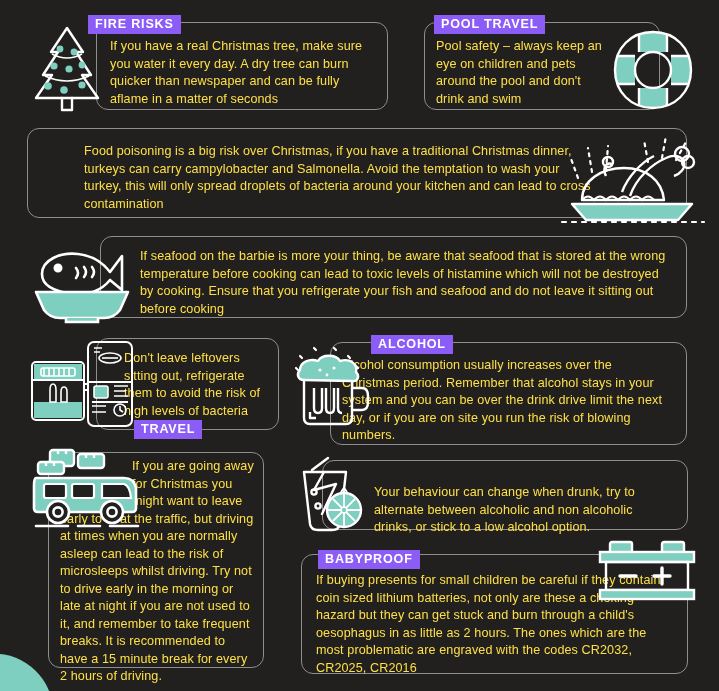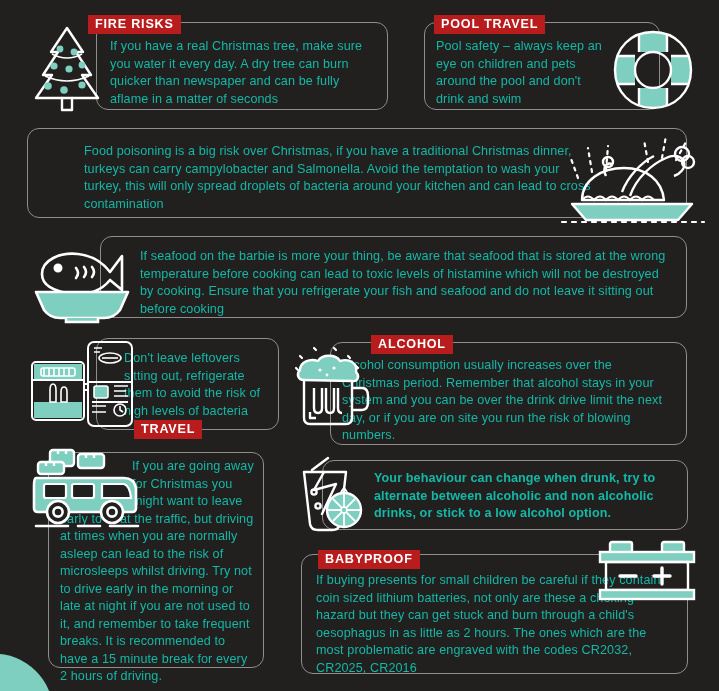--- a/index.html
+++ b/index.html
@@ -14,28 +14,28 @@
 
   
   .card{
     position:absolute;
     border:1px solid #8e8e8e;
     border-radius:12px;
     box-sizing:border-box;
     background:transparent;
   }
   .card-body{
-    color:#14b8a6;
+    color:#fde047;
     font-size:12.6px;
     line-height:17.5px;
     letter-spacing:.1px;
   }
   .badge{
     position:absolute;
-    background:#b91c1c;
+    background:#8b5cf6;
     color:#ffffff;
     font-weight:bold;
     font-size:12.6px;
     letter-spacing:.8px;
     padding:2px 7px 3px 7px;
     line-height:14px;
     white-space:nowrap;
     z-index:6;
   }
   .icon{position:absolute;z-index:5;}
@@ -251,21 +251,21 @@
       <g>
         <circle cx="52" cy="54" r="17" fill="#7ecfc0" stroke="#ffffff" stroke-width="2.4"></circle>
         <g stroke="#ffffff" stroke-width="1.8">
           <path d="M52 38 L52 70 M36 54 L68 54 M41 43 L63 65 M63 43 L41 65"></path>
         </g>
         <circle cx="52" cy="54" r="3" fill="#7ecfc0" stroke="#ffffff" stroke-width="1.6"></circle>
         <path d="M49 36 L52 32 L55 36" fill="none" stroke="#ffffff" stroke-width="2"></path>
       </g>
     </svg>
   </div>
-  <div class="txt card-body" style="left:374px;top:470px;width:300px;font-weight:bold;">Your behaviour can change when drunk, try to alternate between alcoholic and non alcoholic drinks, or stick to a low alcohol option.</div>
+  <div class="txt card-body" style="left:374px;top:484px;width:300px;">Your behaviour can change when drunk, try to alternate between alcoholic and non alcoholic drinks, or stick to a low alcohol option.</div>
 
   <div class="card" style="left:301px;top:554px;width:387px;height:120px;"></div>
   <div class="badge" style="left:318px;top:550px;">BABYPROOF</div>
   <div class="icon" style="left:596px;top:540px;width:102px;height:62px;">
     <svg width="102" height="62" viewBox="0 0 102 62">
       <g fill="#7ecfc0" stroke="#ffffff" stroke-width="2.4" stroke-linejoin="round">
         <rect x="14" y="2" width="22" height="12" rx="2"></rect>
         <rect x="66" y="2" width="22" height="12" rx="2"></rect>
       </g>
       <rect x="4" y="12" width="94" height="10" fill="#7ecfc0" stroke="#ffffff" stroke-width="2.4"></rect>

